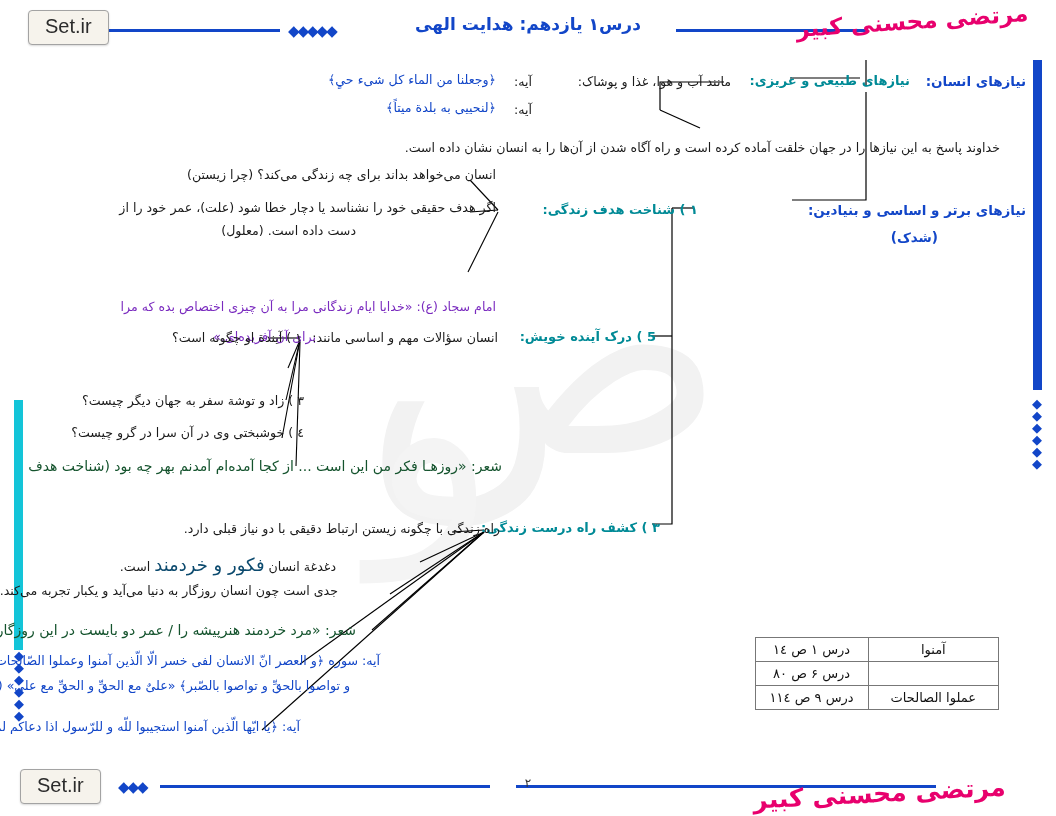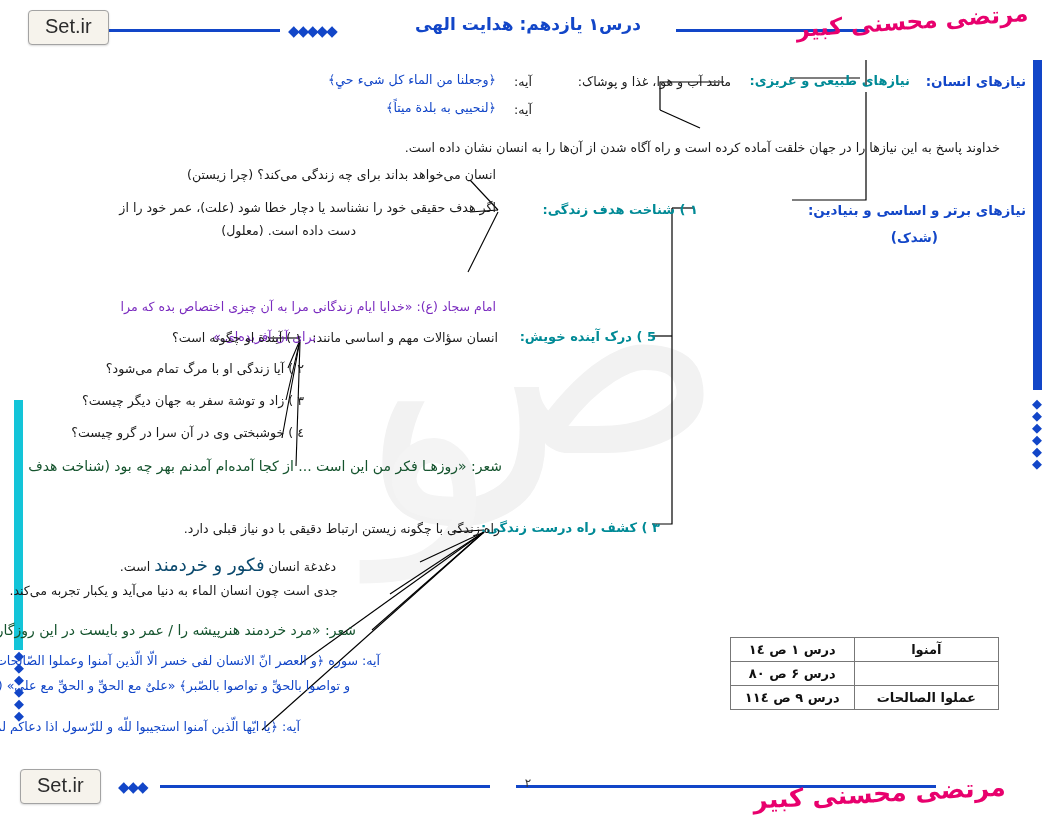--- a/index.html
+++ b/index.html
@@ -210,21 +210,20 @@
     z-index: 6;
     font-size: 13px;
     color: #111;
     background: #fff;
   }
   .tbl td {
     border: 1px solid #777;
     padding: 4px 14px;
     text-align: center;
     white-space: nowrap;
-    font-weight: bold;
   }
   .tbl td.label {
     padding: 4px 22px;
   }
 
   svg.lines {
     position: absolute;
     left: 0; top: 0;
     width: 1056px;
     height: 816px;
@@ -303,29 +302,28 @@
   <div class="t head-teal" style="right:358px; top:201px;">۱ ) شناخت هدف زندگی:</div>
   <div class="t body" style="right:560px; top:199px;">اگر هدف حقیقی خود را نشناسد یا دچار خطا شود (علت)، عمر خود را از</div>
   <div class="t body" style="right:560px; top:166px;">انسان می‌خواهد بداند برای چه زندگی می‌کند؟ (چرا زیستن)</div>
   <div class="t body" style="right:700px; top:222px;">دست داده است. (معلول)</div>
   <div class="t purple" style="right:560px; top:262px;">امام سجاد (ع): «خدایا ایام زندگانی مرا به آن چیزی اختصاص بده که مرا</div>
   <div class="t purple" style="right:740px; top:292px;">برای آن آفریده‌ای.»</div>
 
   <div class="t head-teal" style="right:400px; top:328px;">5 ) درک آینده خویش:</div>
   <div class="t body" style="right:558px; top:329px;">انسان سؤالات مهم و اساسی مانند:</div>
   <div class="t body" style="right:754px; top:329px;">۱ ) آیندة او چگونه است؟</div>
-  <div class="t body" style="right:752px; top:360px;">۲ ) آیا زندگی او با مرگ تمام می‌شود؟</div>
   <div class="t body" style="right:752px; top:392px;">۳ ) زاد و توشة سفر به جهان دیگر چیست؟</div>
   <div class="t body" style="right:752px; top:424px;">٤ ) خوشبختی وی در آن سرا در گرو چیست؟</div>
   <div class="t brown" style="right:554px; top:456px;">شعر: «روزهـا فکر من این است ... از کجا آمده‌ام آمدنم بهر چه بود (شناخت هدف</div>
 
   <div class="t head-teal" style="right:396px; top:519px;">۳ ) کشف راه درست زندگی:</div>
   <div class="t body" style="right:556px; top:520px;">راه زندگی با چگونه زیستن ارتباط دقیقی با دو نیاز قبلی دارد.</div>
   <div class="t body" style="right:720px; top:552px;">دغدغة انسان <span class="pink">فکور و خردمند</span> است.</div>
-  <div class="t body" style="right:718px; top:582px;">جدی است چون انسان الماء به دنیا می‌آید و یکبار تجربه می‌کند.</div>
+  <div class="t body" style="right:718px; top:582px;">جدی است چون انسان روزگار به دنیا می‌آید و یکبار تجربه می‌کند.</div>
   <div class="t brown" style="right:700px; top:620px;">شعر: «مرد خردمند هنرپیشه را / عمر دو بایست در این روزگار»</div>
   <div class="t aye" style="right:676px; top:652px;"><span>آیه: سوره</span> <span>﴿و العصر انّ الانسان لفی خسر الّا الّذین آمنوا وعملوا الصّالحات</span></div>
   <div class="t aye" style="right:706px; top:677px;">و تواصوا بالحقِّ و تواصوا بالصّبر﴾ «علیٌ مع الحقِّ و الحقِّ مع علیٍ» (درس۶)</div>
   <div class="t aye" style="right:756px; top:718px;">آیه: ﴿یا ایّها الّذین آمنوا استجیبوا للّه و للرّسول اذا دعاکم لما یحییکم﴾</div>
 
   <table class="tbl">
     <tbody>
         <tr>
       <td class="label">آمنوا</td>
       <td>درس ۱ ص ۱٤</td>

